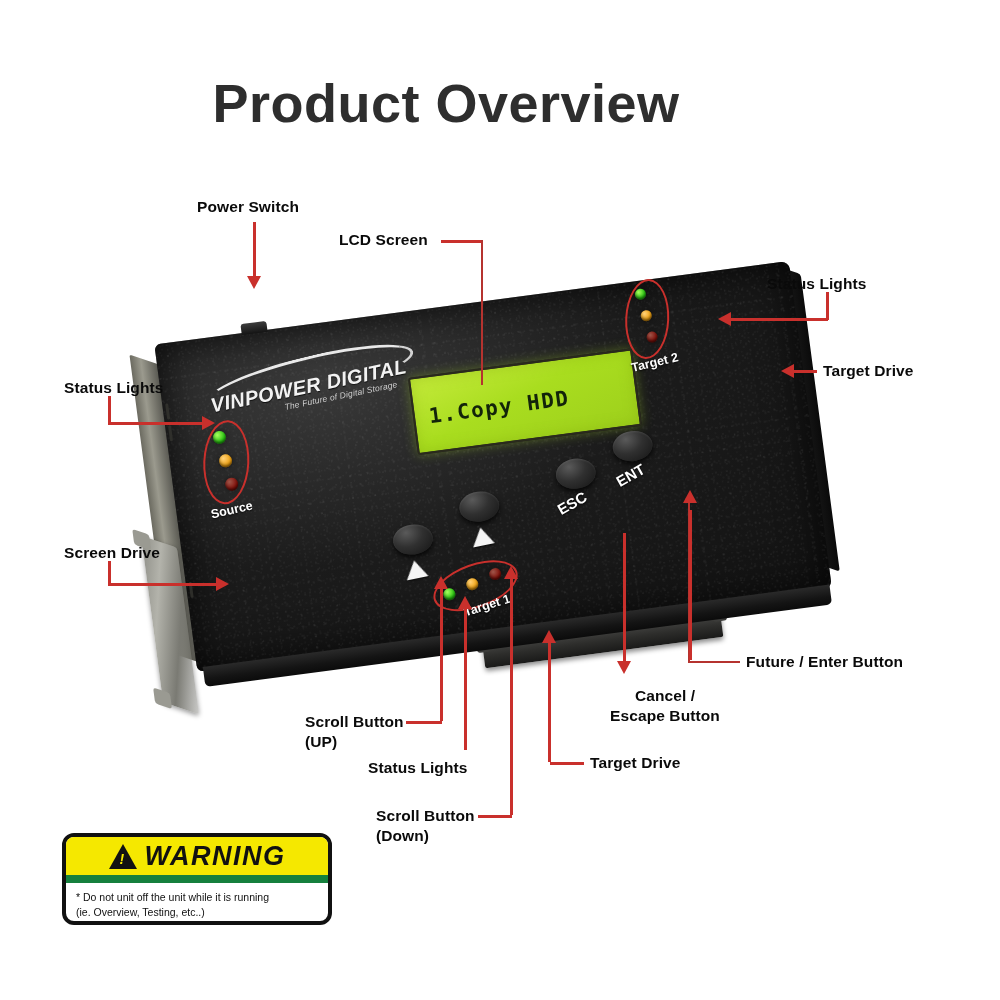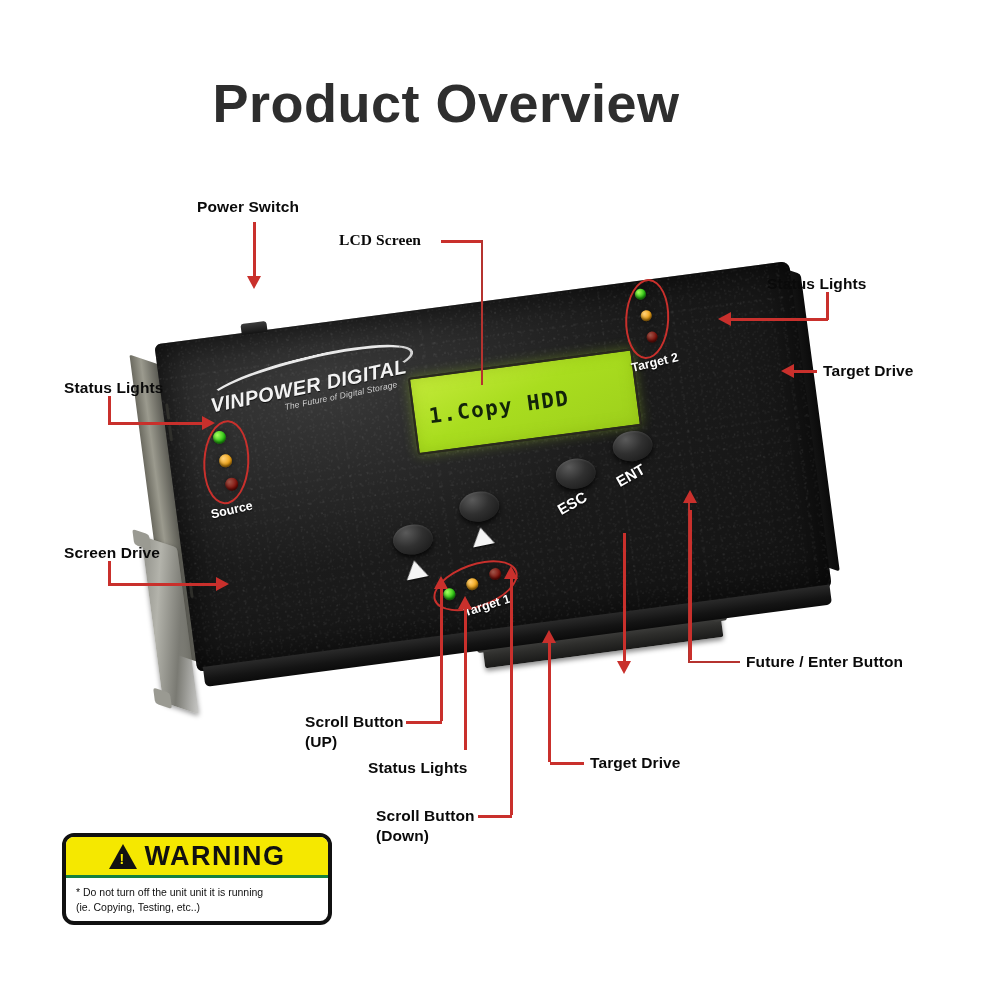--- a/index.html
+++ b/index.html
@@ -341,25 +341,26 @@
     height: 92px;
     background: #ffffff;
     border: 4px solid #111111;
     border-radius: 12px;
     overflow: hidden;
     box-sizing: border-box;
   }
   .warn-band {
     height: 38px;
     background: #f5e800;
-    border-bottom: 3px solid #15803d;
+    border-bottom: 8px solid #15803d;
     display: flex;
     align-items: center;
     justify-content: center;
     gap: 8px;
+    font-style: italic;
   }
   .warn-tri {
     width: 0; height: 0;
     border-left: 14px solid transparent;
     border-right: 14px solid transparent;
     border-bottom: 25px solid #111111;
     position: relative;
   }
   .warn-tri::after {
     content: "!";
@@ -457,21 +458,21 @@
       <div class="vent" style="left:3px; top:240px;"></div>
     </div>
 
     <div class="case-front"></div>
   </div>
 
   <div class="callout" style="left:197px; top:197px;">Power Switch</div>
   <div class="lead v" style="left:253px; top:222px; height:56px;"></div>
   <div class="arrowhead ah-down" style="left:247px; top:276px;"></div>
 
-  <div class="callout" style="left:339px; top:230px;font-family:Liberation Serif, serif;">LCD Screen</div>
+  <div class="callout" style="left:339px; top:230px;">LCD Screen</div>
   <div class="lead h" style="left:441px; top:240px; width:42px;"></div>
   <div class="lead v thin" style="left:481px; top:240px; height:145px; width:2px;"></div>
 
   <div class="callout" style="left:767px; top:274px;">Status Lights</div>
   <div class="lead v" style="left:826px; top:292px; height:28px;"></div>
   <div class="lead h" style="left:730px; top:318px; width:98px;"></div>
   <div class="arrowhead ah-left" style="left:718px; top:312px;"></div>
 
   <div class="callout" style="left:823px; top:361px;">Target Drive</div>
   <div class="lead h" style="left:793px; top:370px; width:24px;"></div>
@@ -501,33 +502,35 @@
 (Down)</span></div>
   <div class="lead h" style="left:478px; top:815px; width:34px;"></div>
   <div class="lead v" style="left:510px; top:578px; height:237px;"></div>
   <div class="arrowhead ah-up" style="left:504px; top:566px;"></div>
 
   <div class="callout" style="left:590px; top:753px;">Target Drive</div>
   <div class="lead h" style="left:550px; top:762px; width:34px;"></div>
   <div class="lead v" style="left:548px; top:642px; height:120px;"></div>
   <div class="arrowhead ah-up" style="left:542px; top:630px;"></div>
 
+  <div class="callout center" style="left:600px; top:686px; width:130px;"><span>Cancel /
+Escape Button</span></div>
   <div class="lead v" style="left:623px; top:533px; height:130px;"></div>
   <div class="arrowhead ah-down" style="left:617px; top:661px;"></div>
 
   <div class="callout" style="left:746px; top:652px;">Future / Enter Button</div>
   <div class="lead h thin" style="left:688px; top:661px; width:52px; height:2px;"></div>
   <div class="lead v thin" style="left:688px; top:497px; height:164px; width:2px;"></div>
   <div class="lead v" style="left:689px; top:510px; height:150px;"></div>
   <div class="arrowhead ah-up" style="left:683px; top:490px;"></div>
 
   <div id="warning">
     <div class="warn-band">
       <div class="warn-tri"></div>
       <div class="warn-word">WARNING</div>
     </div>
     <div class="warn-body">
-      <div>* Do not turn off the unit unit it is running</div>
-      <div>  (ie. Copying, Testing, etc..)</div>
+      <div>* Do not unit off the unit while it is running</div>
+      <div>  (ie. Overview, Testing, etc..)</div>
     </div>
   </div>
 
 </div>
 
 </body></html>

